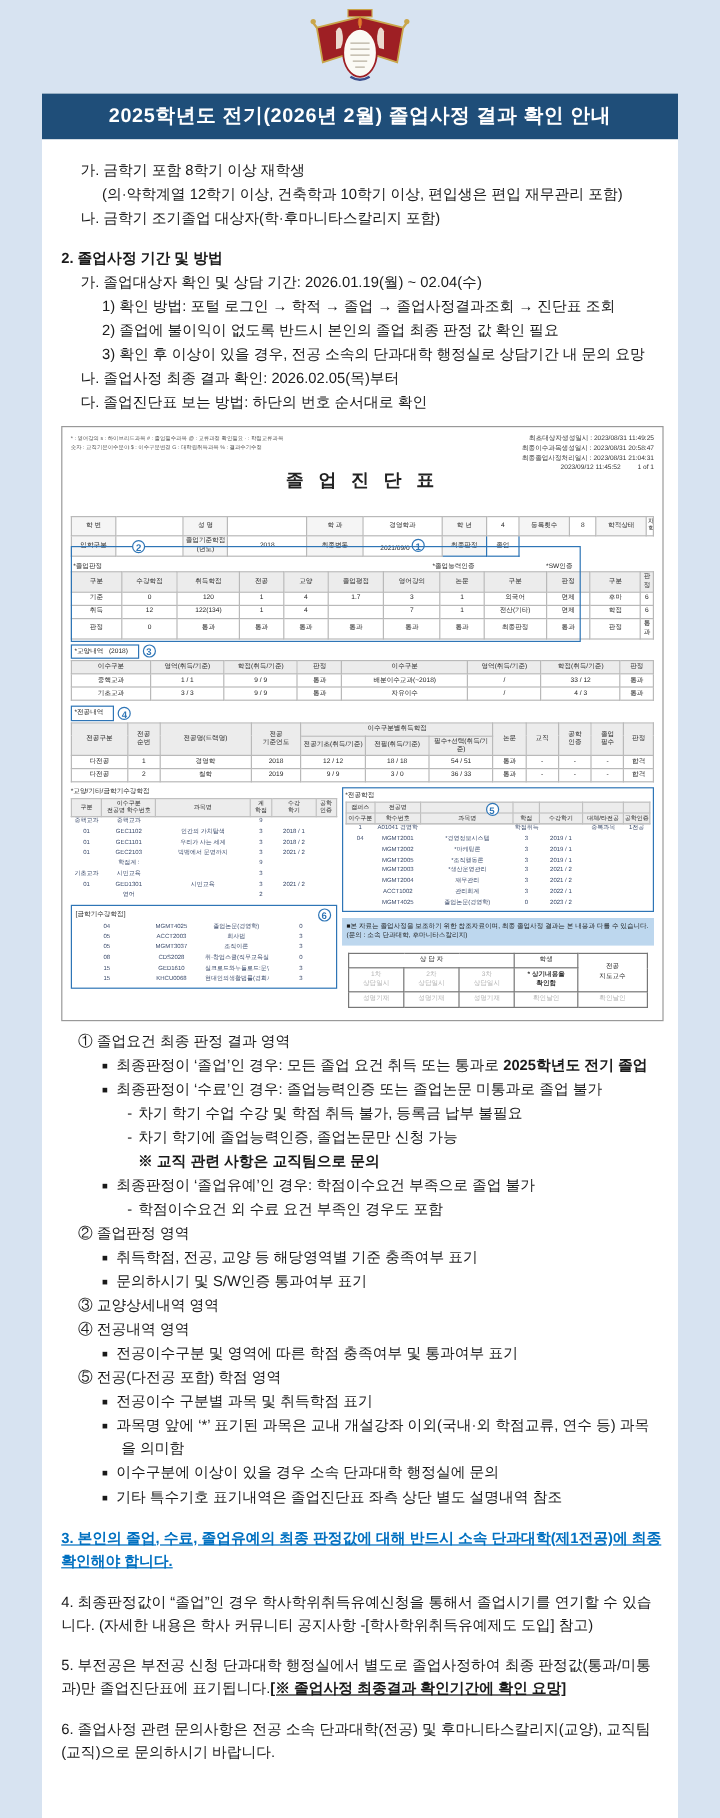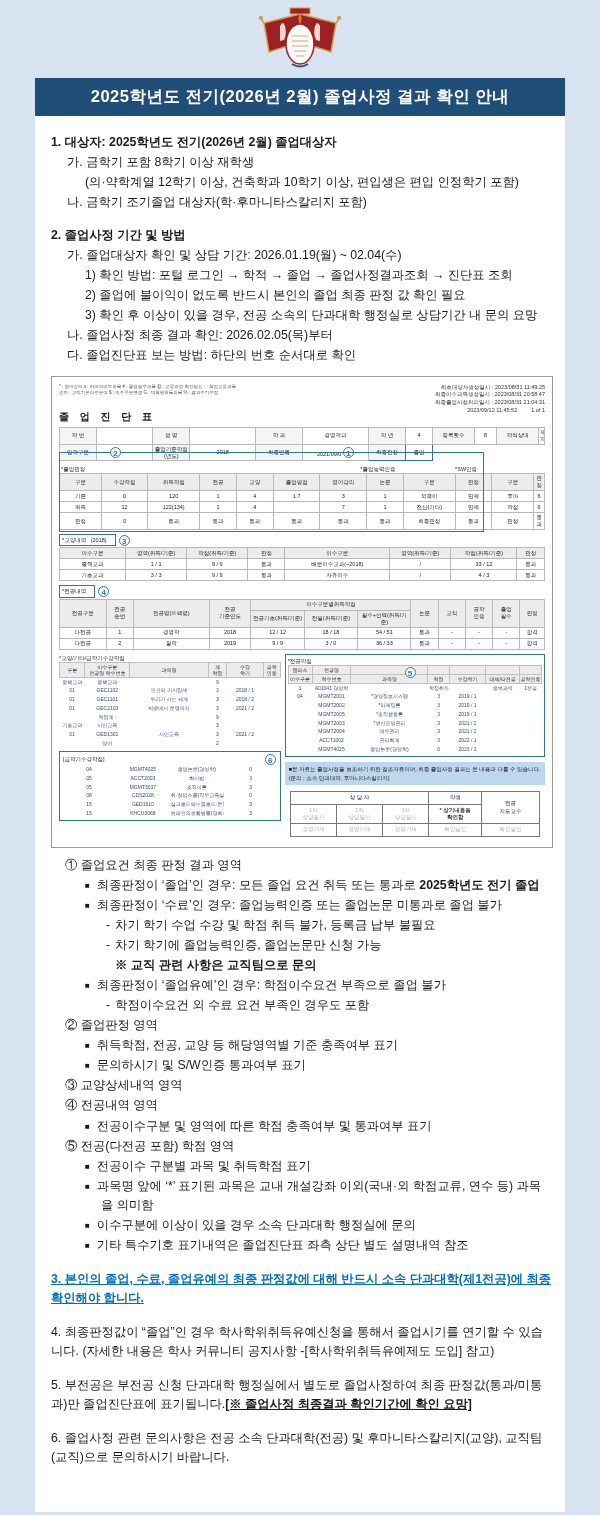--- a/index.html
+++ b/index.html
@@ -14,21 +14,21 @@
   .i1{padding-left:16px;}
   .i1b{padding-left:16px;font-weight:normal;}
   .i2{padding-left:34px;}
 
   
   .shot{margin:10px 0 8px 0;border:1px solid #999;background:#fff;padding:7px 7px 10px 7px;min-height:382px;box-sizing:border-box;font-size:5.5px;color:#222;}
   .shot-head{display:flex;justify-content:space-between;}
   .legend{font-size:4.5px;color:#555;line-height:1.5;}
   .stamps{font-size:5.5px;color:#333;text-align:right;line-height:1.45;}
   .pgno{margin-left:14px;}
-  .shot-title{text-align:left;font-size:10px;font-weight:bold;letter-spacing:4px;margin:-6px 0 2px 0;}
+  .shot-title{text-align:center;font-size:15px;font-weight:bold;letter-spacing:4px;margin:-6px 0 17px 0;}
   table.t{width:100%;border-collapse:collapse;table-layout:fixed;}
   table.t th,table.t td{border:1px solid #b9b9b9;padding:1px 1px;text-align:center;font-size:5.5px;font-weight:normal;overflow:hidden;white-space:pre-line;height:8px;line-height:1.25;}
   table.t thead th{background:#ececec;}
   .info-t td{white-space:nowrap;}
   .lblc{background:#f5f5f5;}
   td.hl{border:1.6px solid #2e75b6 !important;}
   .nc{display:inline-block;width:11px;height:11px;line-height:11px;border:1.3px solid #2e75b6;border-radius:50%;color:#2e75b6;font-weight:bold;font-size:8px;text-align:center;background:#fff;box-sizing:border-box;}
   .seclabels{position:relative;height:9px;margin-top:3px;}
   .lab{font-size:5.5px;}
   .lab-grad{position:absolute;left:2px;top:1px;}
@@ -90,23 +90,22 @@
       <ellipse cx="44" cy="38" rx="14" ry="20" fill="#fbfaf5" stroke="#9e1f24" stroke-width="1.5"></ellipse>
       <path d="M36,30 h16 M36,35 h16 M36,40 h16 M38,45 h12 M40,50 h8" stroke="#b8b0a0" stroke-width="1"></path>
       <path d="M36,58 q8,5 16,0" stroke="#3a4e8c" stroke-width="2" fill="none"></path>
     </svg>
   </div>
 
   <div class="card">
     <div class="title-bar">2025학년도 전기(2026년 2월) 졸업사정 결과 확인 안내</div>
 
     <div class="content">
-      <p class="h">1. 대상자: 2025학년도 전기(2026년 2월) 졸업대상자</p>
       <p class="i1">가. 금학기 포함 8학기 이상 재학생</p>
-      <p class="i2">(의·약학계열 12학기 이상, 건축학과 10학기 이상, 편입생은 편입 인정학기 포함)</p>
+      <p class="i2">(의·약학계열 12학기 이상, 건축학과 10학기 이상, 편입생은 편입 재무관리 포함)</p>
       <p class="i1">나. 금학기 조기졸업 대상자(학·후마니타스칼리지 포함)</p>
 
       <p class="h mt">2. 졸업사정 기간 및 방법</p>
       <p class="i1b">가. 졸업대상자 확인 및 상담 기간: 2026.01.19(월) ~ 02.04(수)</p>
       <p class="i2">1) 확인 방법: 포털 로그인 → 학적 → 졸업 → 졸업사정결과조회 → 진단표 조회</p>
       <p class="i2">2) 졸업에 불이익이 없도록 반드시 본인의 졸업 최종 판정 값 확인 필요</p>
       <p class="i2">3) 확인 후 이상이 있을 경우, 전공 소속의 단과대학 행정실로 상담기간 내 문의 요망</p>
       <p class="i1b">나. 졸업사정 최종 결과 확인: 2026.02.05(목)부터</p>
       <p class="i1">다. 졸업진단표 보는 방법: 하단의 번호 순서대로 확인</p>
 

